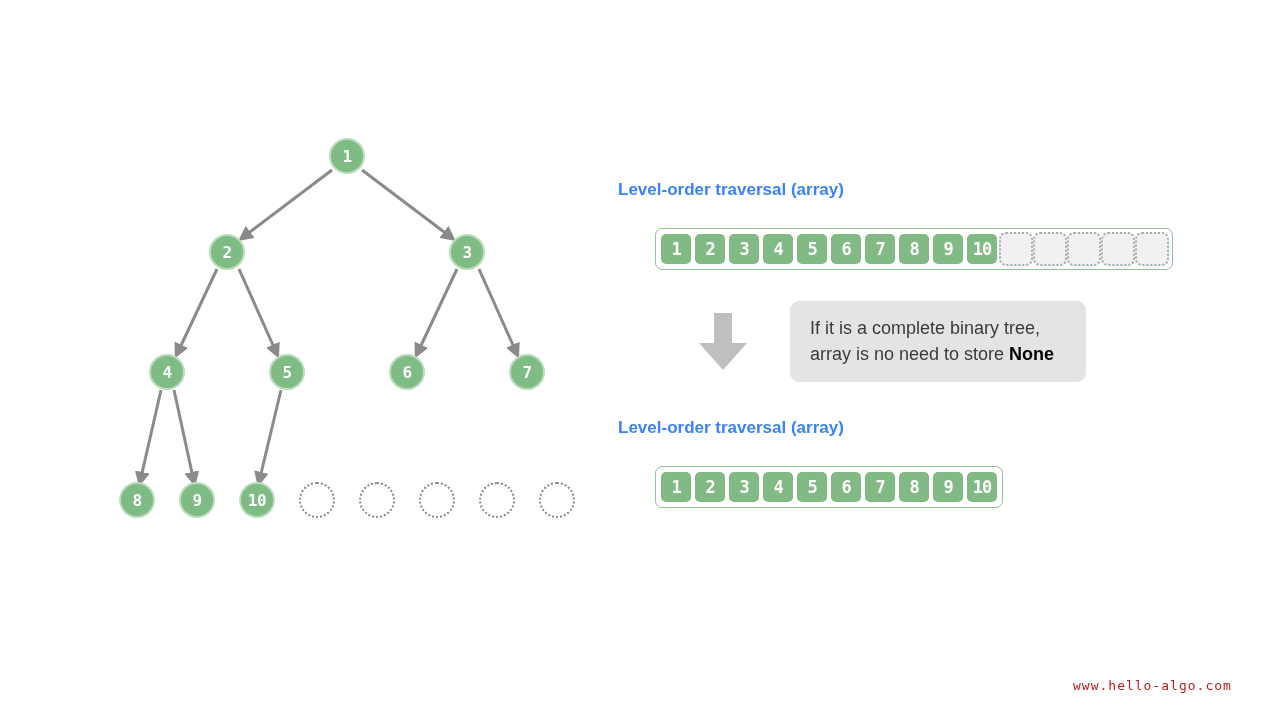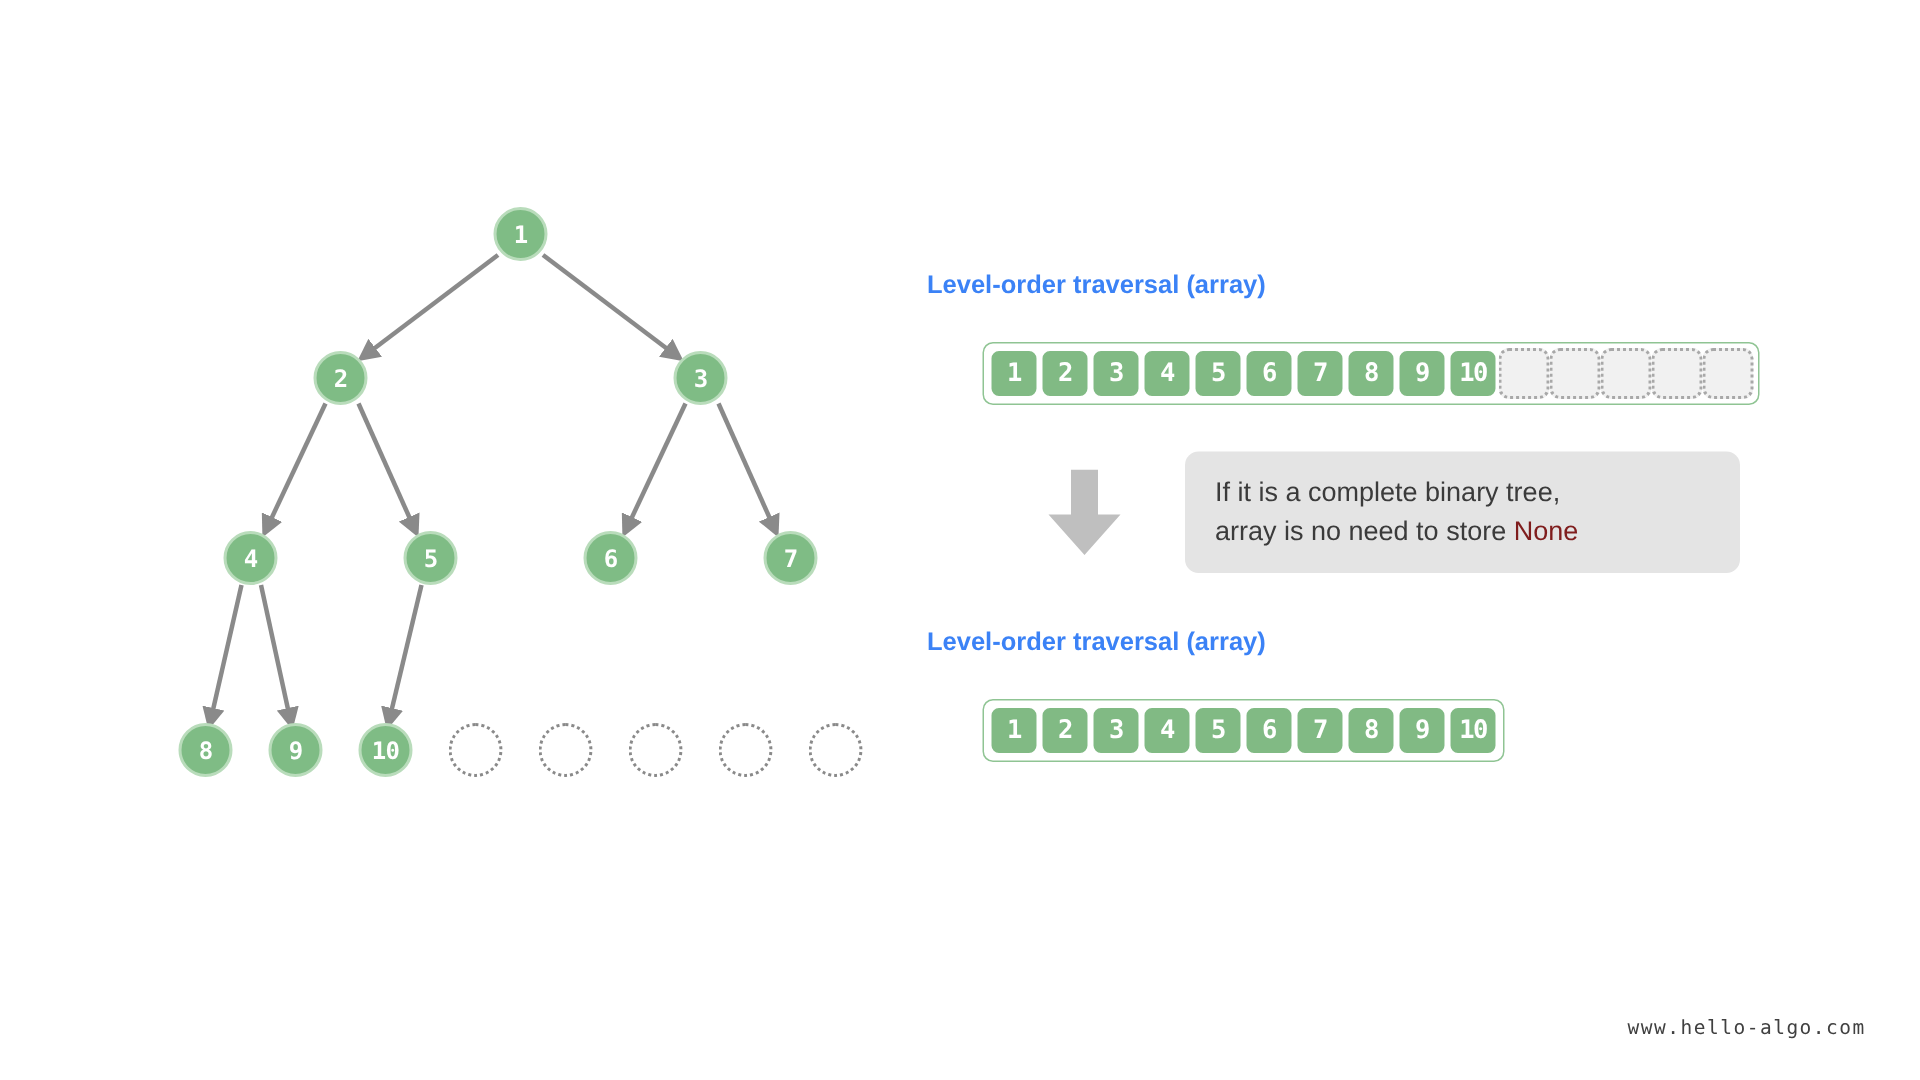--- a/index.html
+++ b/index.html
@@ -103,36 +103,35 @@
     position: absolute;
     background: #e4e4e4;
     border-radius: 9px;
     padding: 14px 20px 15px 20px;
     box-sizing: border-box;
     color: #3b3b3b;
     font-size: 18px;
     line-height: 26px;
   }
   .note-none {
-    color: #7f1d1d;
-    font-weight: 400;
+    color: #000000;
+    font-weight: 700;
   }
 
   .down-arrow {
     position: absolute;
   }
 
   .watermark {
     position: absolute;
-    color: #404040;
+    color: #b91c1c;
     font-size: 13px;
     font-family: "DejaVu Sans Mono", monospace;
     letter-spacing: 1px;
     white-space: nowrap;
-    margin-left: 12px;
   }
 </style>
 </head>
 <body>
 
 <div id="stage">
 
   <svg id="tree-svg" viewBox="0 0 1280 720">
     <defs>
       <marker id="arrowhead" markerWidth="5" markerHeight="5" refX="3.4" refY="2.5" orient="auto">
@@ -189,21 +188,21 @@
       <div class="cell empty"></div>
       <div class="cell empty"></div>
       <div class="cell empty"></div>
       <div class="cell empty"></div>
     </div>
 
   <svg class="down-arrow" style="left:697px; top:313px;" width="52" height="60" viewBox="0 0 52 60">
     <path d="M17,0 L35,0 L35,30 L50,30 L26,57 L2,30 L17,30 Z" fill="#bfbfbf"></path>
   </svg>
 
-  <div class="note-box" style="left:790px; top:301px; width:370px;">
+  <div class="note-box" style="left:790px; top:301px; width:296px;">
     <div>If it is a complete binary tree,</div>
     <div><span>array is no need to store </span><span class="note-none">None</span></div>
   </div>
 
   <div class="panel-heading" style="left:618px; top:418px;">Level-order traversal (array)</div>
 
   <div class="array-box" id="array-compact" style="left:655px; top:466px;">
       <div class="cell filled">1</div>
       <div class="cell filled">2</div>
       <div class="cell filled">3</div>

